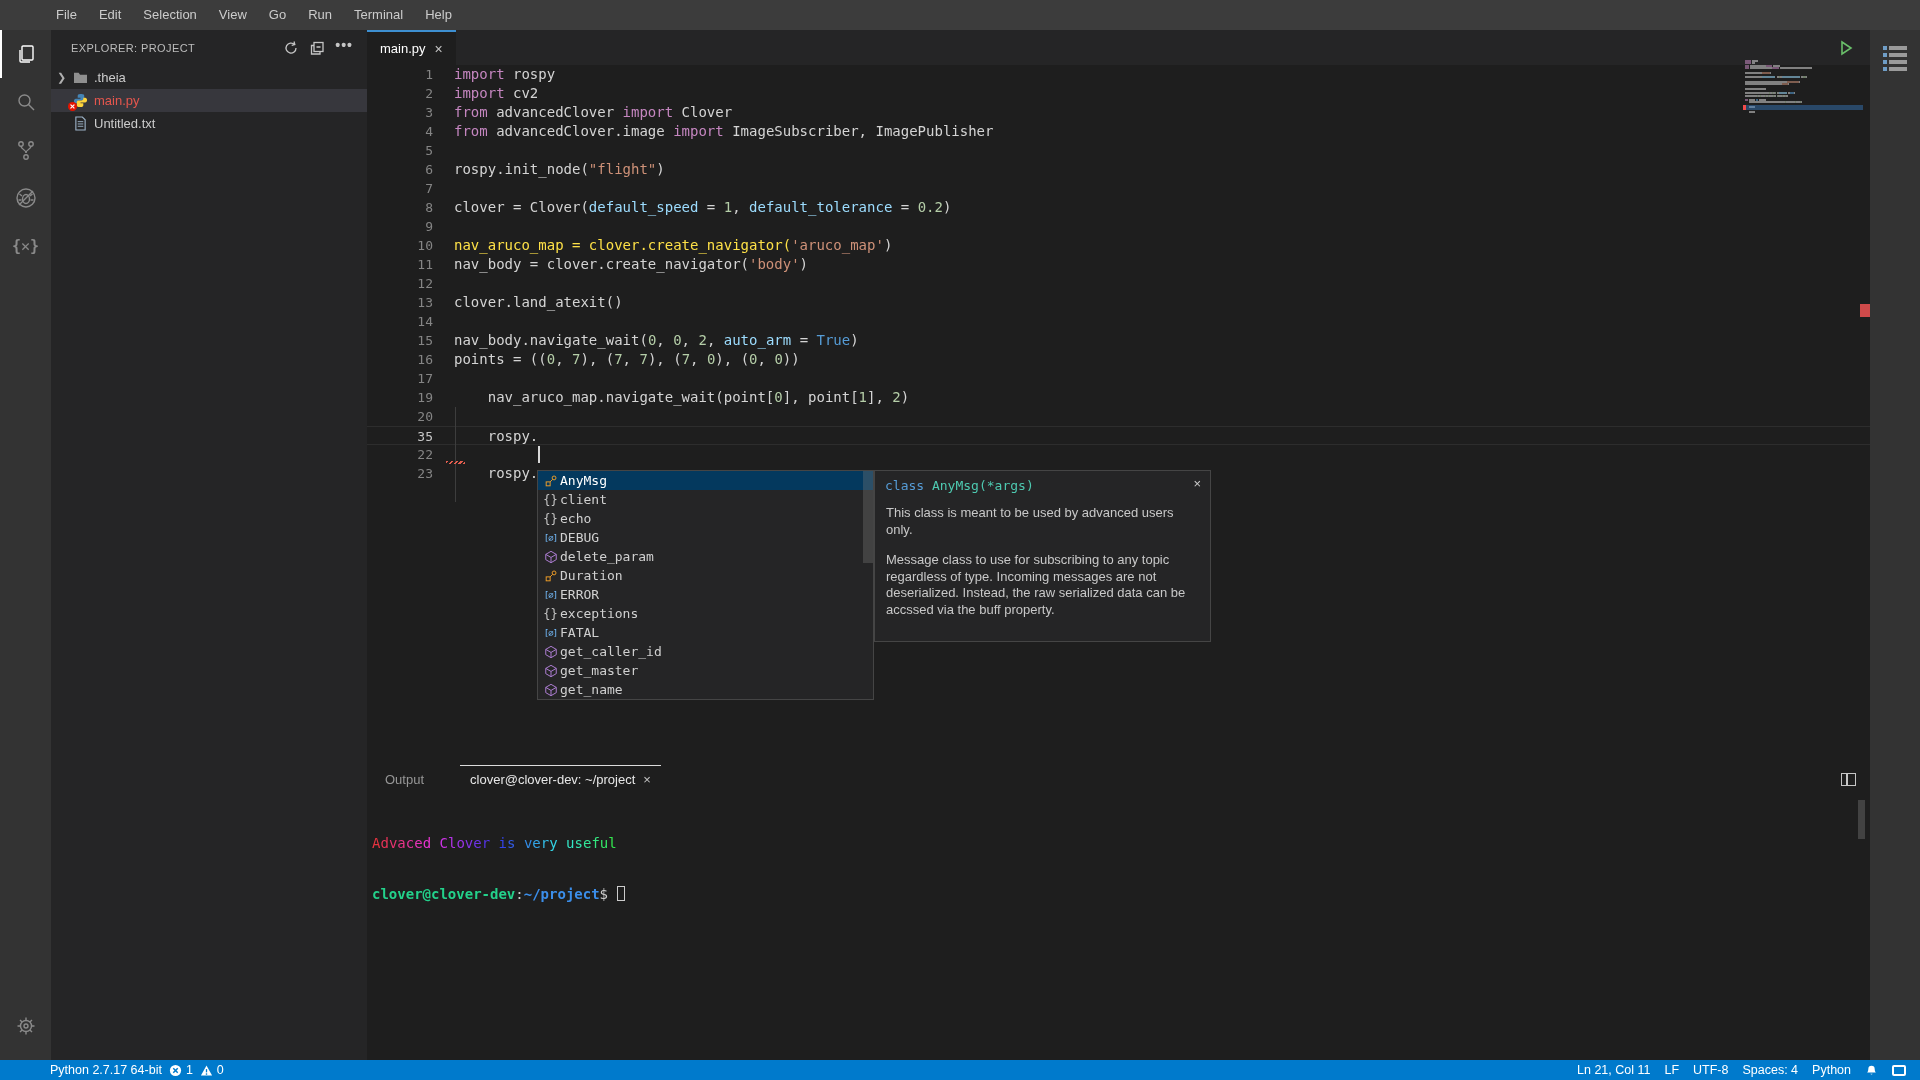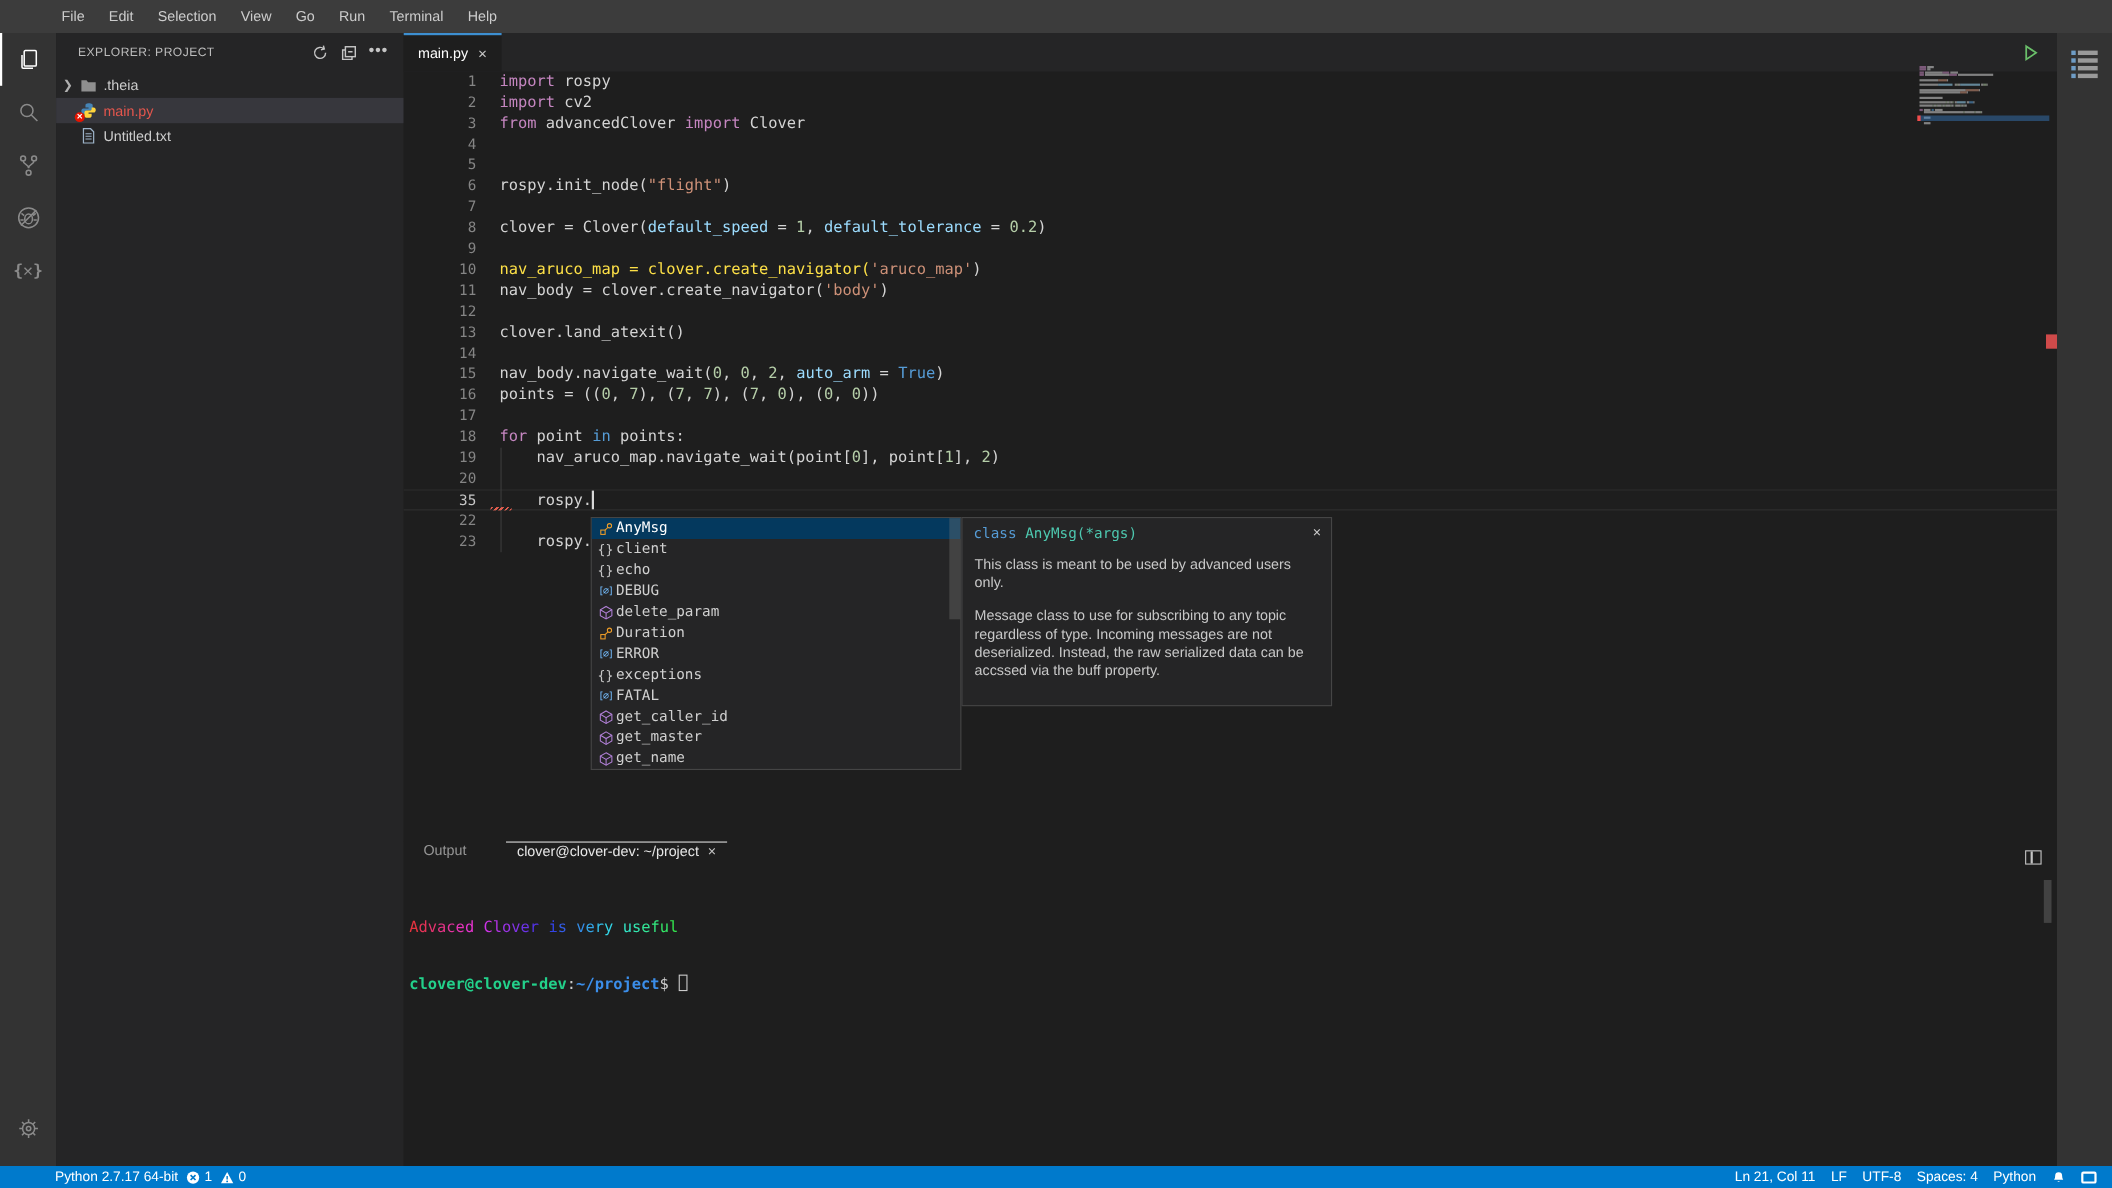--- a/index.html
+++ b/index.html
@@ -81,21 +81,21 @@
     border:1px solid #454545; z-index:10; }
   #docs-header { font-family:"DejaVu Sans Mono",monospace; font-size:13px; padding:7px 10px 4px 10px; }
   #docs-kw { color:#569cd6; } #docs-sig { color:#4ec9b0; }
   #docs-close { position:absolute; right:9px; top:5px; color:#cccccc; font-size:13px; }
   #docs-body { padding:8px 11px; font-size:13px; line-height:16.5px; color:#c8c8c8; }
   #docs-body p + p { margin-top:14px; }
 
   
   #panel { position:absolute; left:367px; top:765px; width:1503px; height:295px; background:#1e1e1e; }
   #panel-tabs { height:28px; display:flex; align-items:stretch; padding-left:8px; font-size:13px; }
-  .ptab { display:flex; padding:0 10px; color:#969696; }
+  .ptab { display:flex; align-items:center; padding:0 10px; color:#969696; }
   .ptab.active { color:#e7e7e7; border-top:1px solid #dcdcdc; margin-left:26px; gap:8px; }
   .ptab.active .close { color:#c5c5c5; }
   #term { padding:8px 0 0 5px; font-family:"DejaVu Sans Mono",monospace; font-size:14px; line-height:17px;
     color:#cccccc; white-space:pre; }
   .t-user { font-weight:bold; } .t-path { font-weight:bold; }
   #term-cursor { display:inline-block; width:8px; height:15px; border:1px solid #cccccc; vertical-align:-2px; margin-left:1px; }
   #panel-split { position:absolute; right:14px; top:8px; width:15px; height:13px; border:1.5px solid #c5c5c5; }
   #panel-split i { position:absolute; left:4px; top:0; width:1.5px; height:100%; background:#c5c5c5; }
   #panel-scroll { position:absolute; right:5px; top:35px; width:7px; height:39px; background:rgba(121,121,121,.4); }
 
@@ -228,35 +228,34 @@
     <div id="run-btn">
       <svg viewBox="0 0 20 20">
           <path d="M6 4 L15 10 L6 16 Z"></path>
         </svg>
     </div>
   </div>
   <div id="code-lines">
       <div class="cl"><span class="ln">1</span><span class="lt"><span style="color: rgb(197, 134, 192);">import</span><span style="color: rgb(212, 212, 212);"> rospy</span></span></div>
       <div class="cl"><span class="ln">2</span><span class="lt"><span style="color: rgb(197, 134, 192);">import</span><span style="color: rgb(212, 212, 212);"> cv2</span></span></div>
       <div class="cl"><span class="ln">3</span><span class="lt"><span style="color: rgb(197, 134, 192);">from</span><span style="color: rgb(212, 212, 212);"> advancedClover </span><span style="color: rgb(197, 134, 192);">import</span><span style="color: rgb(212, 212, 212);"> Clover</span></span></div>
-      <div class="cl"><span class="ln">4</span></div>
+      <div class="cl"><span class="ln">4</span><span class="lt"><span style="color: rgb(197, 134, 192);">from</span><span style="color: rgb(212, 212, 212);"> advancedClover.image </span><span style="color: rgb(197, 134, 192);">import</span><span style="color: rgb(212, 212, 212);"> ImageSubscriber, ImagePublisher</span></span></div>
       <div class="cl"><span class="ln">5</span><span class="lt"></span></div>
       <div class="cl"><span class="ln">6</span><span class="lt"><span style="color: rgb(212, 212, 212);">rospy.init_node(</span><span style="color: rgb(206, 145, 120);">"flight"</span><span style="color: rgb(212, 212, 212);">)</span></span></div>
       <div class="cl"><span class="ln">7</span><span class="lt"></span></div>
       <div class="cl"><span class="ln">8</span><span class="lt"><span style="color: rgb(212, 212, 212);">clover = Clover(</span><span style="color: rgb(156, 220, 254);">default_speed</span><span style="color: rgb(212, 212, 212);"> = </span><span style="color: rgb(181, 206, 168);">1</span><span style="color: rgb(212, 212, 212);">, </span><span style="color: rgb(156, 220, 254);">default_tolerance</span><span style="color: rgb(212, 212, 212);"> = </span><span style="color: rgb(181, 206, 168);">0.2</span><span style="color: rgb(212, 212, 212);">)</span></span></div>
       <div class="cl"><span class="ln">9</span><span class="lt"></span></div>
       <div class="cl"><span class="ln">10</span><span class="lt"><span style="color: #fde047;">nav_aruco_map = clover.create_navigator(</span><span style="color: rgb(206, 145, 120);">'aruco_map'</span><span style="color: rgb(212, 212, 212);">)</span></span></div>
       <div class="cl"><span class="ln">11</span><span class="lt"><span style="color: rgb(212, 212, 212);">nav_body = clover.create_navigator(</span><span style="color: rgb(206, 145, 120);">'body'</span><span style="color: rgb(212, 212, 212);">)</span></span></div>
       <div class="cl"><span class="ln">12</span><span class="lt"></span></div>
       <div class="cl"><span class="ln">13</span><span class="lt"><span style="color: rgb(212, 212, 212);">clover.land_atexit()</span></span></div>
       <div class="cl"><span class="ln">14</span><span class="lt"></span></div>
       <div class="cl"><span class="ln">15</span><span class="lt"><span style="color: rgb(212, 212, 212);">nav_body.navigate_wait(</span><span style="color: rgb(181, 206, 168);">0</span><span style="color: rgb(212, 212, 212);">, </span><span style="color: rgb(181, 206, 168);">0</span><span style="color: rgb(212, 212, 212);">, </span><span style="color: rgb(181, 206, 168);">2</span><span style="color: rgb(212, 212, 212);">, </span><span style="color: rgb(156, 220, 254);">auto_arm</span><span style="color: rgb(212, 212, 212);"> = </span><span style="color: rgb(86, 156, 214);">True</span><span style="color: rgb(212, 212, 212);">)</span></span></div>
       <div class="cl"><span class="ln">16</span><span class="lt"><span style="color: rgb(212, 212, 212);">points = ((</span><span style="color: rgb(181, 206, 168);">0</span><span style="color: rgb(212, 212, 212);">, </span><span style="color: rgb(181, 206, 168);">7</span><span style="color: rgb(212, 212, 212);">), (</span><span style="color: rgb(181, 206, 168);">7</span><span style="color: rgb(212, 212, 212);">, </span><span style="color: rgb(181, 206, 168);">7</span><span style="color: rgb(212, 212, 212);">), (</span><span style="color: rgb(181, 206, 168);">7</span><span style="color: rgb(212, 212, 212);">, </span><span style="color: rgb(181, 206, 168);">0</span><span style="color: rgb(212, 212, 212);">), (</span><span style="color: rgb(181, 206, 168);">0</span><span style="color: rgb(212, 212, 212);">, </span><span style="color: rgb(181, 206, 168);">0</span><span style="color: rgb(212, 212, 212);">))</span></span></div>
       <div class="cl"><span class="ln">17</span><span class="lt"></span></div>
-      <div class="cl"><span class="ln">18</span><span class="lt"><span style="color: rgb(197, 134, 192);">for</span><span style="color: rgb(212, 212, 212);"> point </span><span style="color: rgb(86, 156, 214);">in</span><span style="color: rgb(212, 212, 212);"> points:</span></span></div>
       <div class="cl"><span class="ln">19</span><span class="lt"><span style="color: rgb(212, 212, 212);">    nav_aruco_map.navigate_wait(point[</span><span style="color: rgb(181, 206, 168);">0</span><span style="color: rgb(212, 212, 212);">], point[</span><span style="color: rgb(181, 206, 168);">1</span><span style="color: rgb(212, 212, 212);">], </span><span style="color: rgb(181, 206, 168);">2</span><span style="color: rgb(212, 212, 212);">)</span></span></div>
       <div class="cl"><span class="ln">20</span><span class="lt"></span></div>
       <div class="cl cur"><span class="ln">35</span><span class="lt"><span style="color: rgb(212, 212, 212);">    rospy.</span></span></div>
       <div class="cl"><span class="ln">22</span><span class="lt"></span></div>
       <div class="cl"><span class="ln">23</span><span class="lt"><span style="color: rgb(212, 212, 212);">    rospy.</span></span></div>
     </div>
   <div id="indent-guide"></div>
   <div id="squiggle"></div>
   <div id="cursor"></div>
   <div id="minimap">

